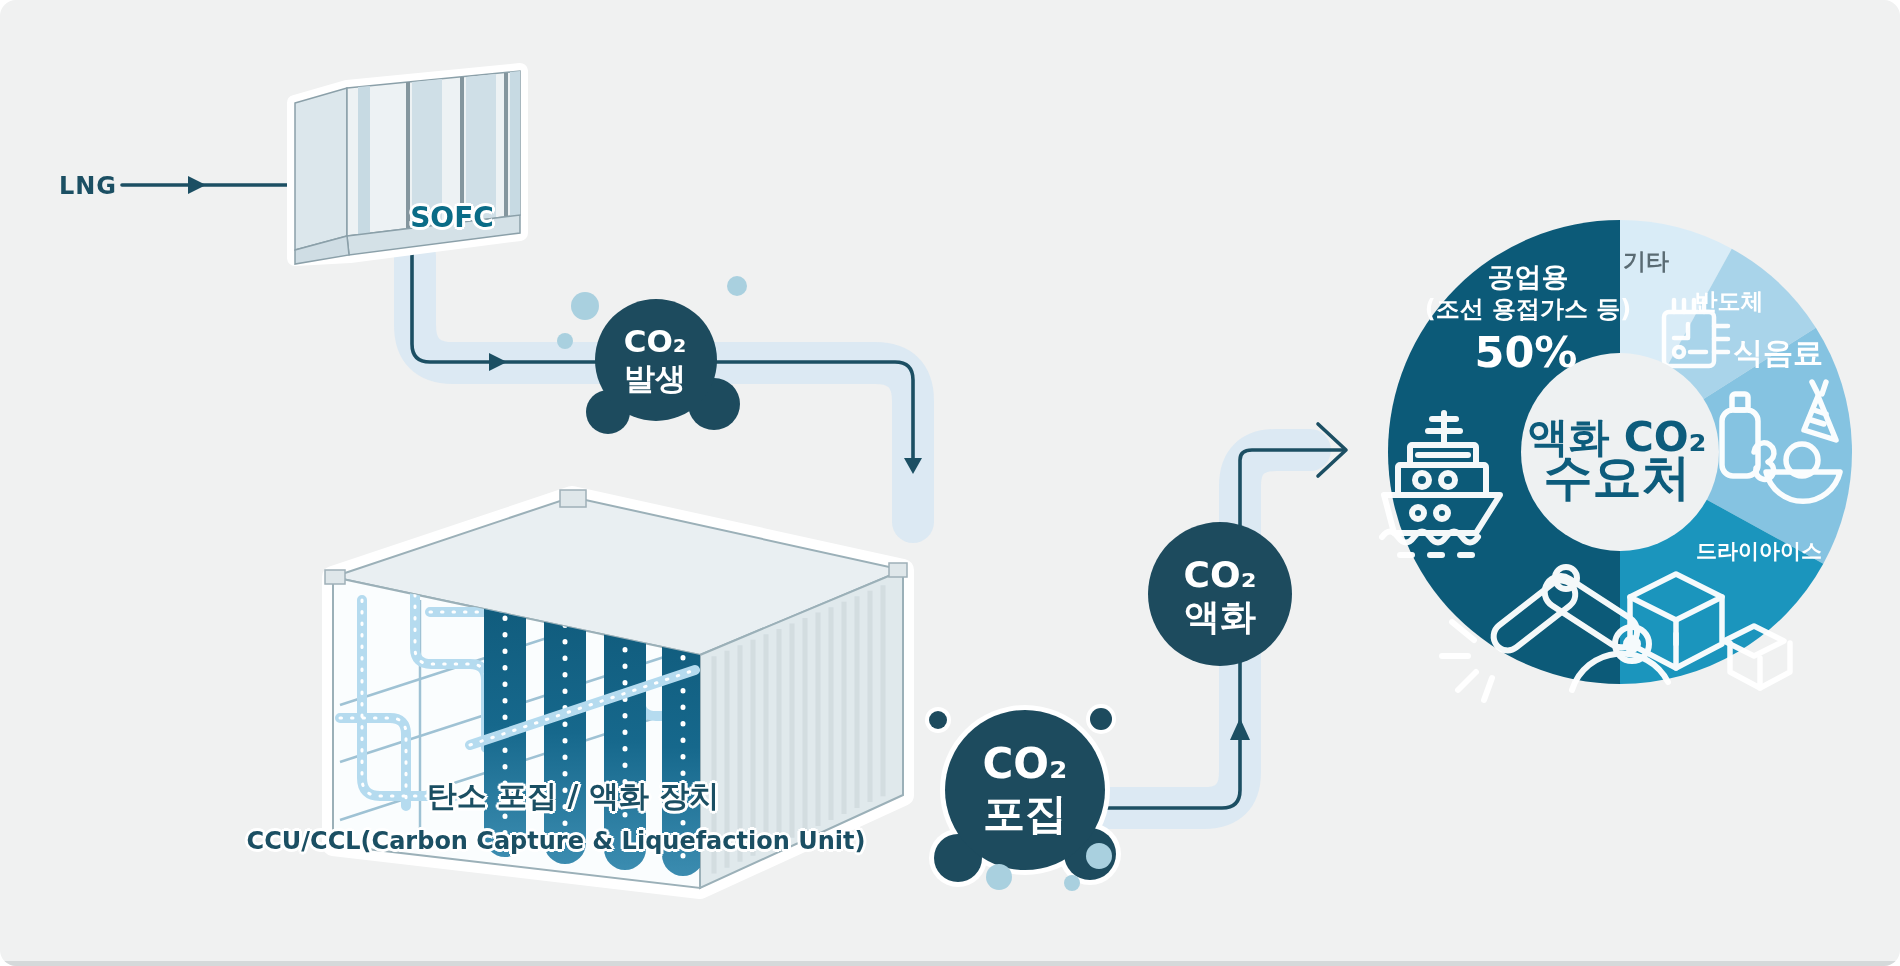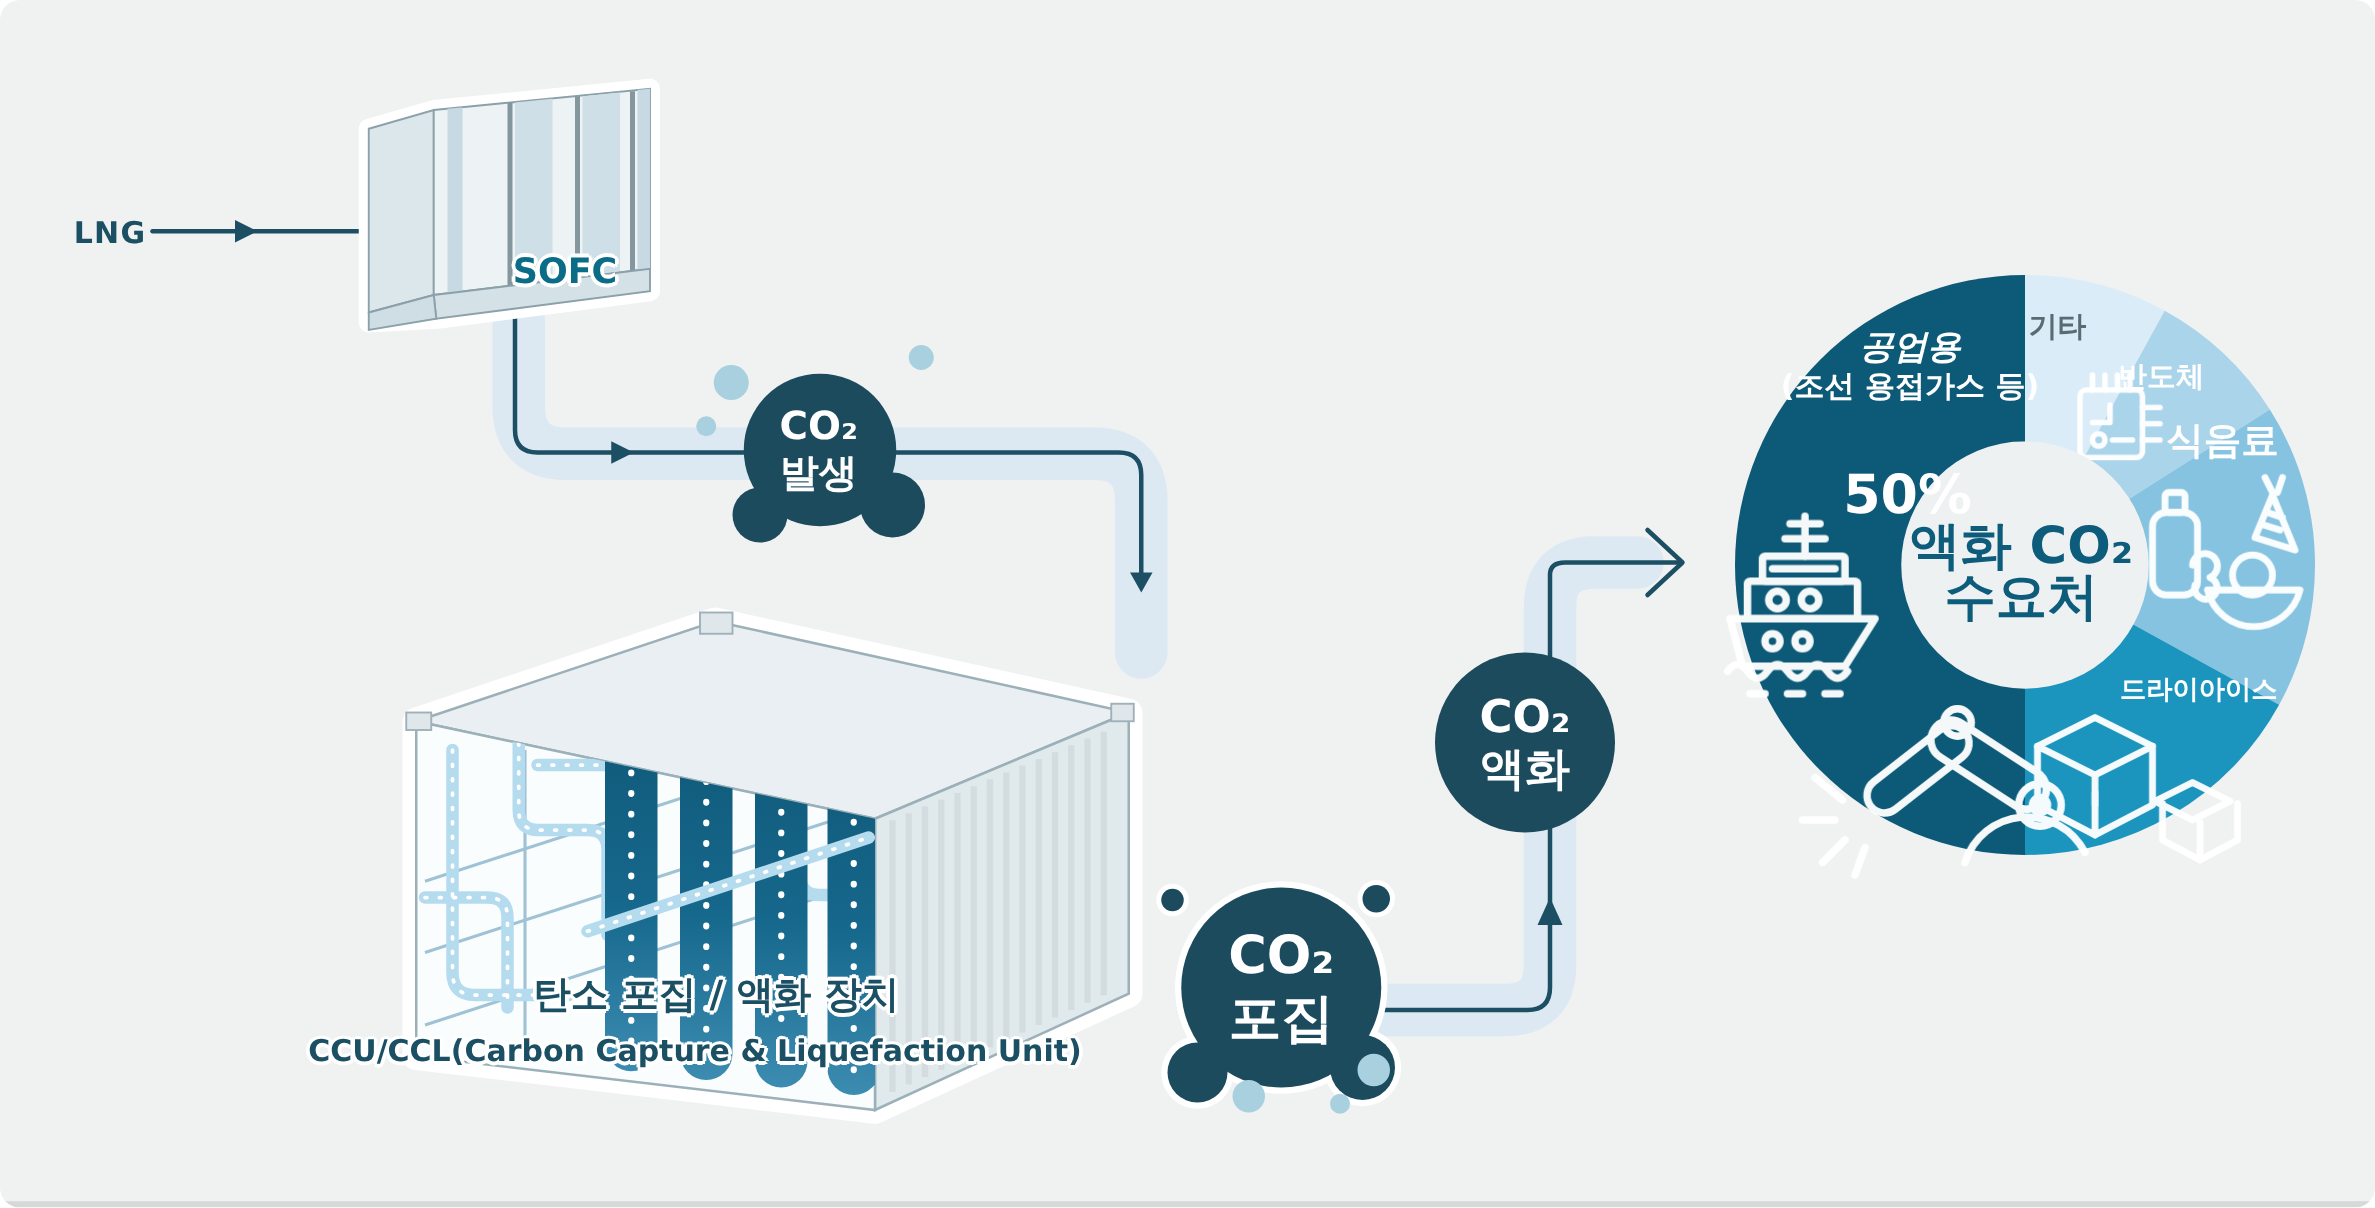--- a/index.html
+++ b/index.html
@@ -17,25 +17,25 @@
   .bt-gen{left:655px;top:360px;font-size:31px;}
   .bt-cap{left:1025px;top:789px;font-size:42px;}
   .bt-liq{left:1220px;top:596px;font-size:36px;}
   .unit-ko{left:556px;top:796px;font-size:30px;font-weight:bold;color:#1b4f63;padding-left:34px;}
   .unit-en{left:556px;top:841px;font-size:24px;font-weight:bold;color:#1b4f63;}
   .seg-label{font-weight:700;margin-top:12px;}
   .seg-etc{left:1646px;top:249px;font-size:23px;}
   .seg-semi{left:1729px;top:289px;font-size:23px;}
   .seg-food{left:1778px;top:341px;font-size:30px;}
   .seg-ice{left:1759px;top:539px;font-size:21px;}
-  .ind-l1{left:1528px;top:277px;font-size:27px;color:#fff;font-weight:600;font-style:italic;}
+  .ind-l1{left:1528px;top:277px;font-size:27px;color:#fff;font-weight:600;}
   .ind-l2{left:1528px;top:309px;font-size:24px;color:#fff;font-weight:600;}
-  .ind-val{left:1526px;top:352px;font-size:43px;color:#fff;font-weight:bold;margin-top:44px;}
+  .ind-val{left:1526px;top:352px;font-size:43px;color:#fff;font-weight:bold;}
   .center-l1{left:1617px;top:437px;font-size:41px;font-weight:bold;color:#0d5c7c;}
-  .center-l2{left:1617px;top:478px;font-size:41px;font-weight:bold;color:#0d5c7c;}
+  .center-l2{left:1617px;top:478px;font-size:49px;font-weight:bold;color:#0d5c7c;}
 </style>
 </head>
 <body>
 
 <div class="canvas">
 
   <svg width="1900" height="966" viewBox="0 0 1900 966" style="position:absolute;left:0;top:0;">
     <defs>
       <linearGradient id="pil" x1="0" y1="0" x2="0" y2="1">
         <stop offset="0" stop-color="#0f5878"></stop>

